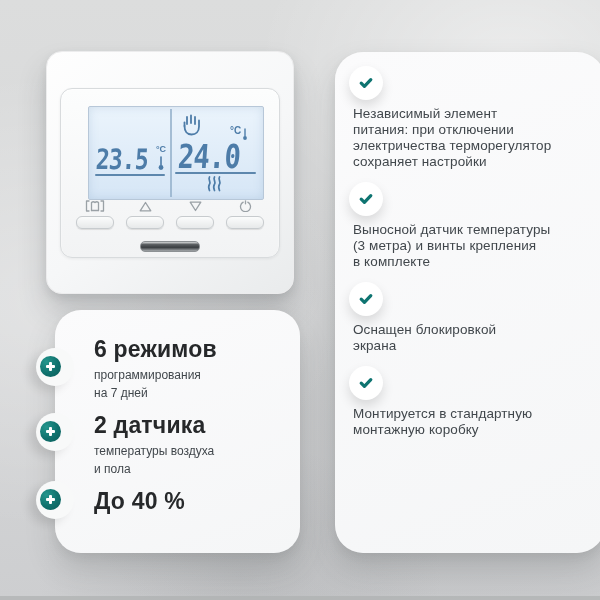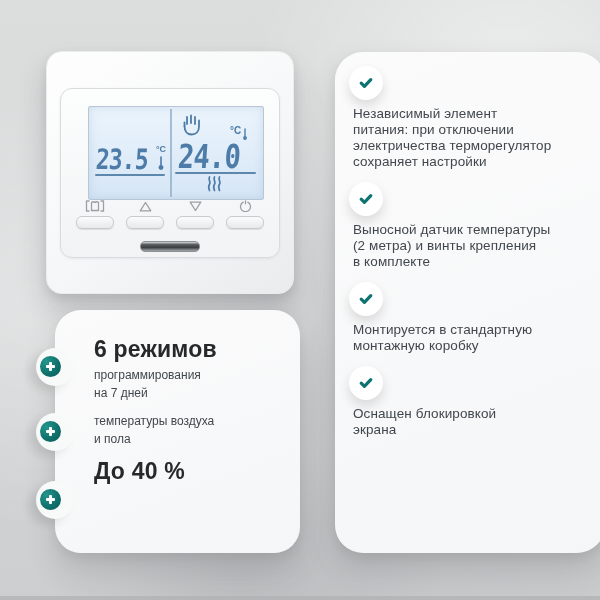--- a/index.html
+++ b/index.html
@@ -223,42 +223,42 @@
 сохраняет настройки</p>
     </div>
 
     <div class="benefit">
       <div class="check-circle">
         <svg width="20" height="20" viewBox="0 0 20 20" fill="none">
             <path d="M5.2 10.2l3.2 3.2L14.8 6.6" stroke="#0e7471" stroke-width="3.2" stroke-linecap="round" stroke-linejoin="round"></path>
           </svg>
       </div>
       <p class="benefit-text">Выносной датчик температуры
-(2 метра) и винты крепления
+(3 метра) и винты крепления
 в комплекте</p>
+    </div>
+
+    <div class="benefit">
+      <div class="check-circle">
+        <svg width="20" height="20" viewBox="0 0 20 20" fill="none">
+            <path d="M5.2 10.2l3.2 3.2L14.8 6.6" stroke="#0e7471" stroke-width="3.2" stroke-linecap="round" stroke-linejoin="round"></path>
+          </svg>
+      </div>
+      <p class="benefit-text">Оснащен блокировкой
+экрана</p>
     </div>
 
     <div class="benefit">
       <div class="check-circle">
         <svg width="20" height="20" viewBox="0 0 20 20" fill="none">
             <path d="M5.2 10.2l3.2 3.2L14.8 6.6" stroke="#0e7471" stroke-width="3.2" stroke-linecap="round" stroke-linejoin="round"></path>
           </svg>
       </div>
       <p class="benefit-text">Монтируется в стандартную
 монтажную коробку</p>
-    </div>
-
-    <div class="benefit">
-      <div class="check-circle">
-        <svg width="20" height="20" viewBox="0 0 20 20" fill="none">
-            <path d="M5.2 10.2l3.2 3.2L14.8 6.6" stroke="#0e7471" stroke-width="3.2" stroke-linecap="round" stroke-linejoin="round"></path>
-          </svg>
-      </div>
-      <p class="benefit-text">Оснащен блокировкой
-экрана</p>
     </div>
 
 
   </div>
 </div>
 
 <div class="card features">
   <div class="halo" style="top:38px"></div>
   <div class="halo" style="top:103px"></div>
   <div class="halo" style="top:171px"></div>
@@ -266,20 +266,21 @@
   <div class="plus-badge" style="top:111px"></div>
   <div class="plus-badge" style="top:179px"></div>
 
   <div class="features-inner">
     <div class="feature">
       <p class="feature-title">6 режимов</p>
       <p class="feature-sub">программирования
 на 7 дней</p>
     </div>
     <div class="feature">
+      <p class="feature-title">2 датчика</p>
       <p class="feature-sub">температуры воздуха
 и пола</p>
     </div>
     <div class="feature">
       <p class="feature-title">До 40 %</p>
     </div>
   </div>
 </div>
 
 <div class="bottom-edge"></div>

